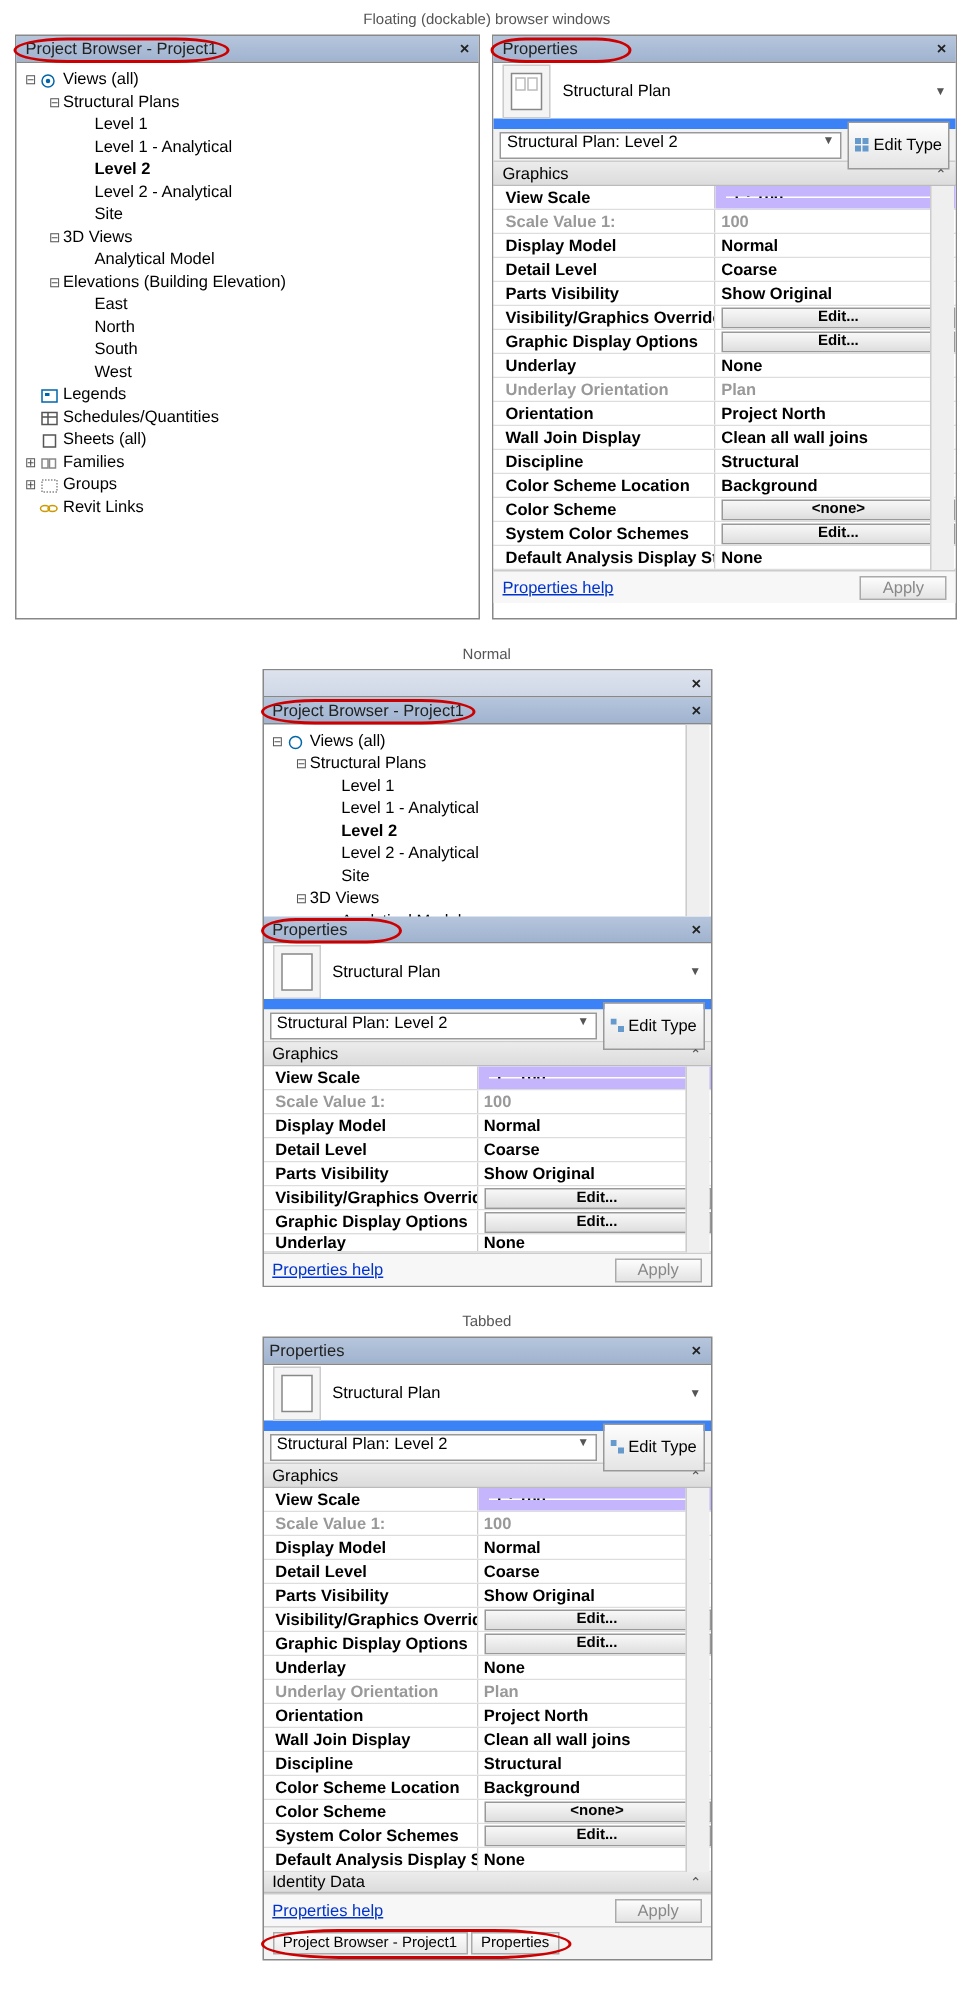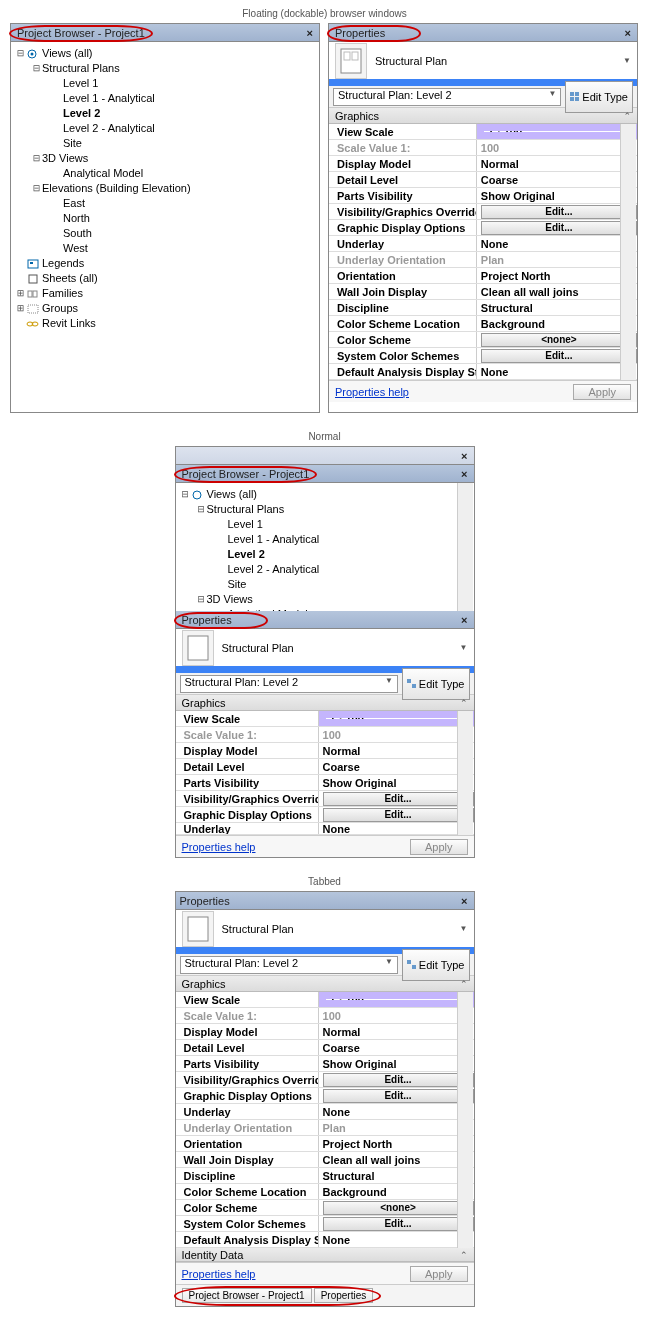--- a/index.html
+++ b/index.html
@@ -127,20 +127,31 @@
               <rect x="1" y="1" width="10" height="8" fill="none" stroke="#06a"></rect>
               <rect x="3" y="3" width="3" height="2" fill="#06a"></rect>
             </svg>
           </span>
           <span>Legends</span>
         </div>
       <div class="tree-row">
           <span class="twisty" style="visibility:hidden">·</span>
           <span class="tbmp">
             <svg width="12" height="10">
+              <rect x="1" y="1" width="10" height="8" fill="none" stroke="#555"></rect>
+              <line x1="1" y1="4" x2="11" y2="4" stroke="#555"></line>
+              <line x1="5" y1="1" x2="5" y2="9" stroke="#555"></line>
+            </svg>
+          </span>
+          <span>Schedules/Quantities</span>
+        </div>
+      <div class="tree-row">
+          <span class="twisty" style="visibility:hidden">·</span>
+          <span class="tbmp">
+            <svg width="12" height="10">
               <rect x="2" y="1" width="8" height="8" fill="#fff" stroke="#555"></rect>
             </svg>
           </span>
           <span>Sheets (all)</span>
         </div>
       <div class="tree-row">
           <span class="twisty">⊞</span>
           <span class="tbmp">
             <svg width="12" height="10">
               <rect x="1" y="2" width="4" height="6" fill="none" stroke="#888"></rect>

